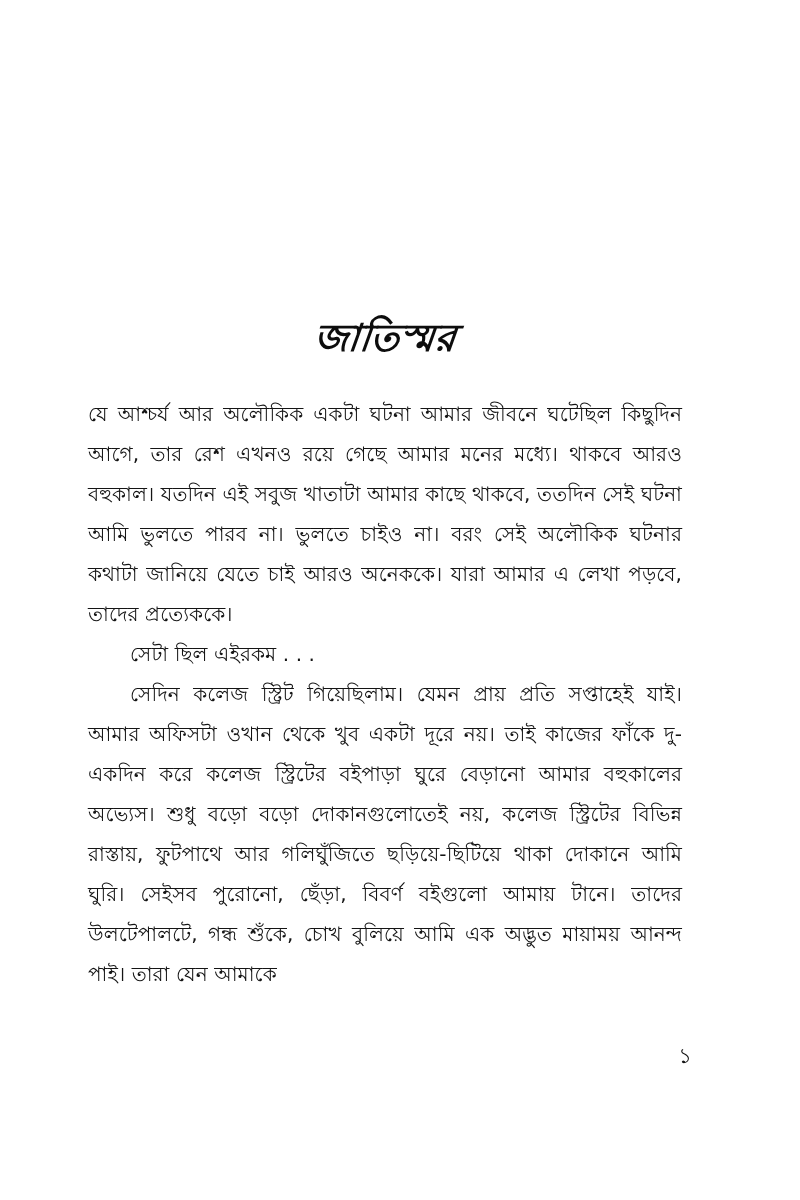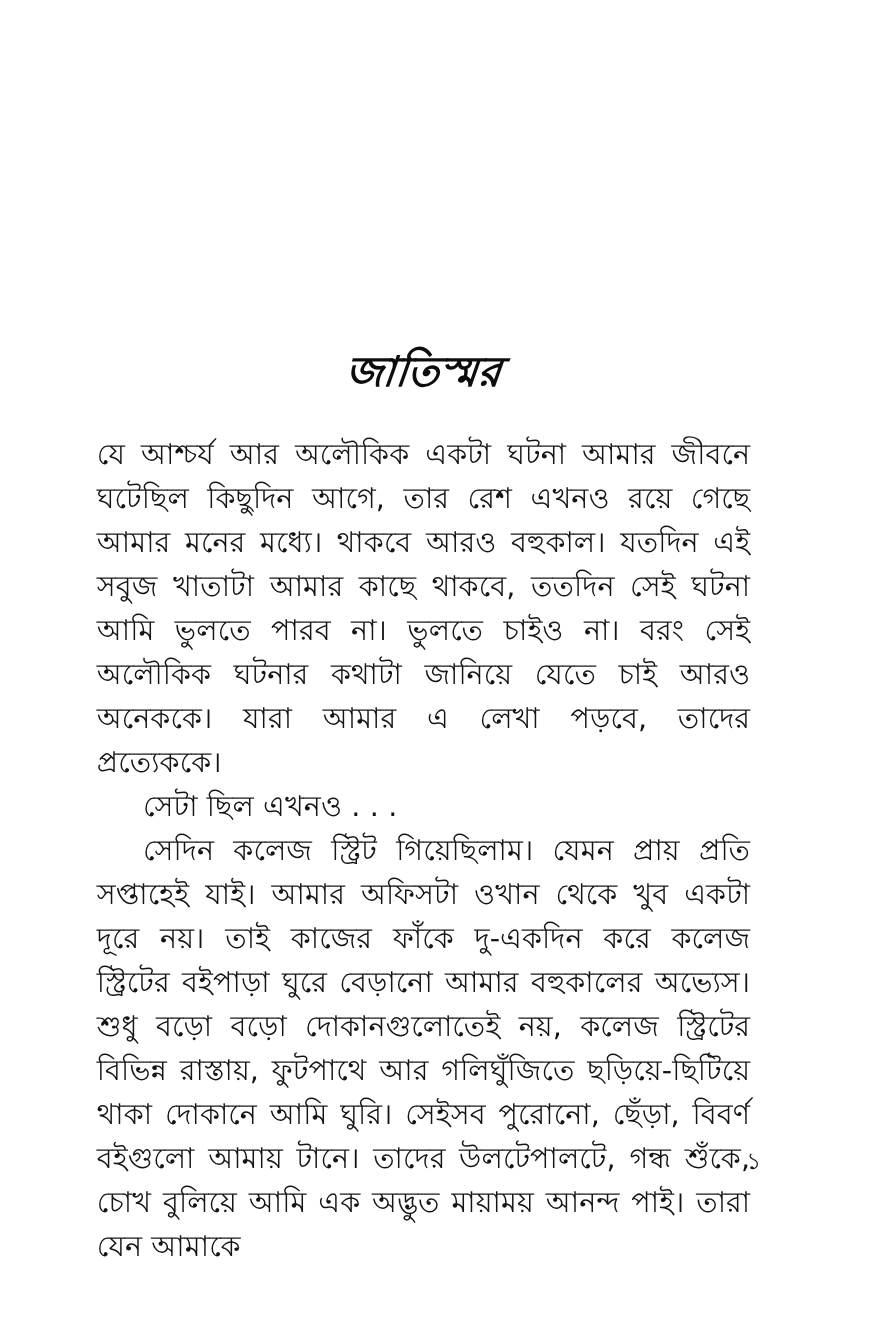--- a/index.html
+++ b/index.html
@@ -34,21 +34,21 @@
     font-weight: 600;
     letter-spacing: 0.5px;
     margin: 0 0 34px 0;
     font-family: "DejaVu Sans", sans-serif;
     font-style: italic;
     color: #0d0d0d;
     transform: skewX(-6deg);
   }
   p.body-text {
     margin: 0;
-    font-size: 26px;
+    font-size: 20px;
     line-height: 40px;
     text-align: justify;
     text-justify: inter-word;
     font-family: "DejaVu Sans", sans-serif;
     font-weight: 400;
     color: #141414;
     letter-spacing: 0.1px;
   }
   p.indent {
     text-indent: 42px;
@@ -69,21 +69,21 @@
 <body>
 
 <div class="page">
 
   <div class="content">
 
     <h1 class="chapter-title">জাতিস্মর</h1>
 
     <p class="body-text">যে আশ্চর্য আর অলৌকিক একটা ঘটনা আমার জীবনে ঘটেছিল কিছুদিন আগে, তার রেশ এখনও রয়ে গেছে আমার মনের মধ্যে। থাকবে আরও বহুকাল। যতদিন এই সবুজ খাতাটা আমার কাছে থাকবে, ততদিন সেই ঘটনা আমি ভুলতে পারব না। ভুলতে চাইও না। বরং সেই অলৌকিক ঘটনার কথাটা জানিয়ে যেতে চাই আরও অনেককে। যারা আমার এ লেখা পড়বে, তাদের প্রত্যেককে।</p>
 
-    <p class="body-text indent">সেটা ছিল এখনও . . .</p>
+    <p class="body-text indent">সেটা ছিল এইরকম . . .</p>
 
     <p class="body-text indent">সেদিন কলেজ স্ট্রিট গিয়েছিলাম। যেমন প্রায় প্রতি সপ্তাহেই যাই। আমার অফিসটা ওখান থেকে খুব একটা দূরে নয়। তাই কাজের ফাঁকে দু-একদিন করে কলেজ স্ট্রিটের বইপাড়া ঘুরে বেড়ানো আমার বহুকালের অভ্যেস। শুধু বড়ো বড়ো দোকানগুলোতেই নয়, কলেজ স্ট্রিটের বিভিন্ন রাস্তায়, ফুটপাথে আর গলিঘুঁজিতে ছড়িয়ে-ছিটিয়ে থাকা দোকানে আমি ঘুরি। সেইসব পুরোনো, ছেঁড়া, বিবর্ণ বইগুলো আমায় টানে। তাদের উলটেপালটে, গন্ধ শুঁকে, চোখ বুলিয়ে আমি এক অদ্ভুত মায়াময় আনন্দ পাই। তারা যেন আমাকে</p>
 
   </div>
 
   <div class="page-number">১</div>
 
 </div>
 
 </body></html>

